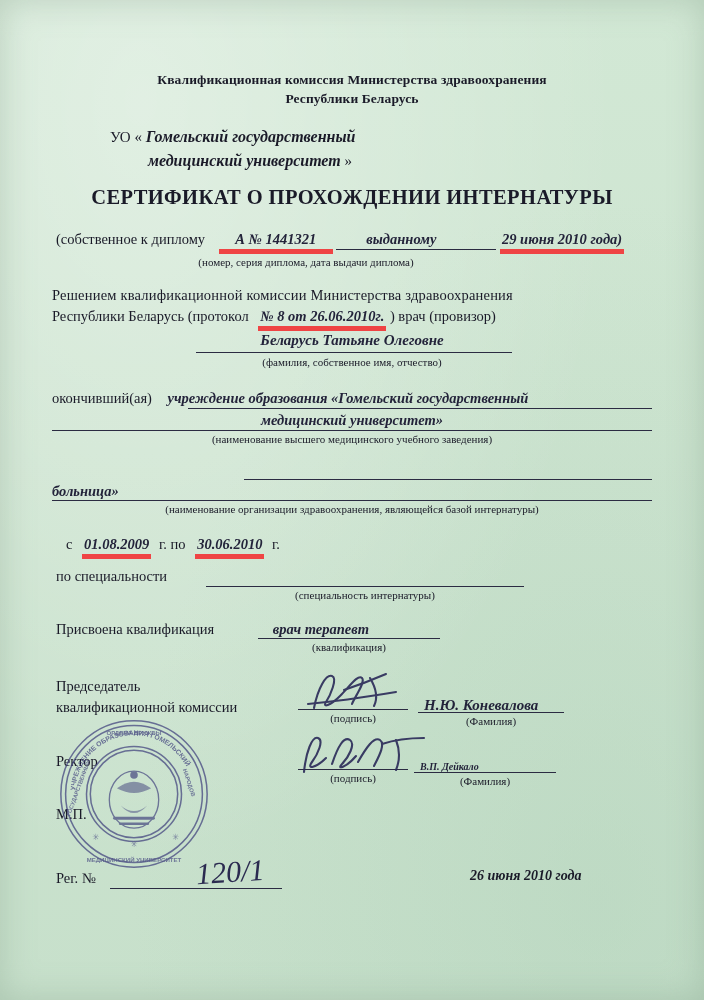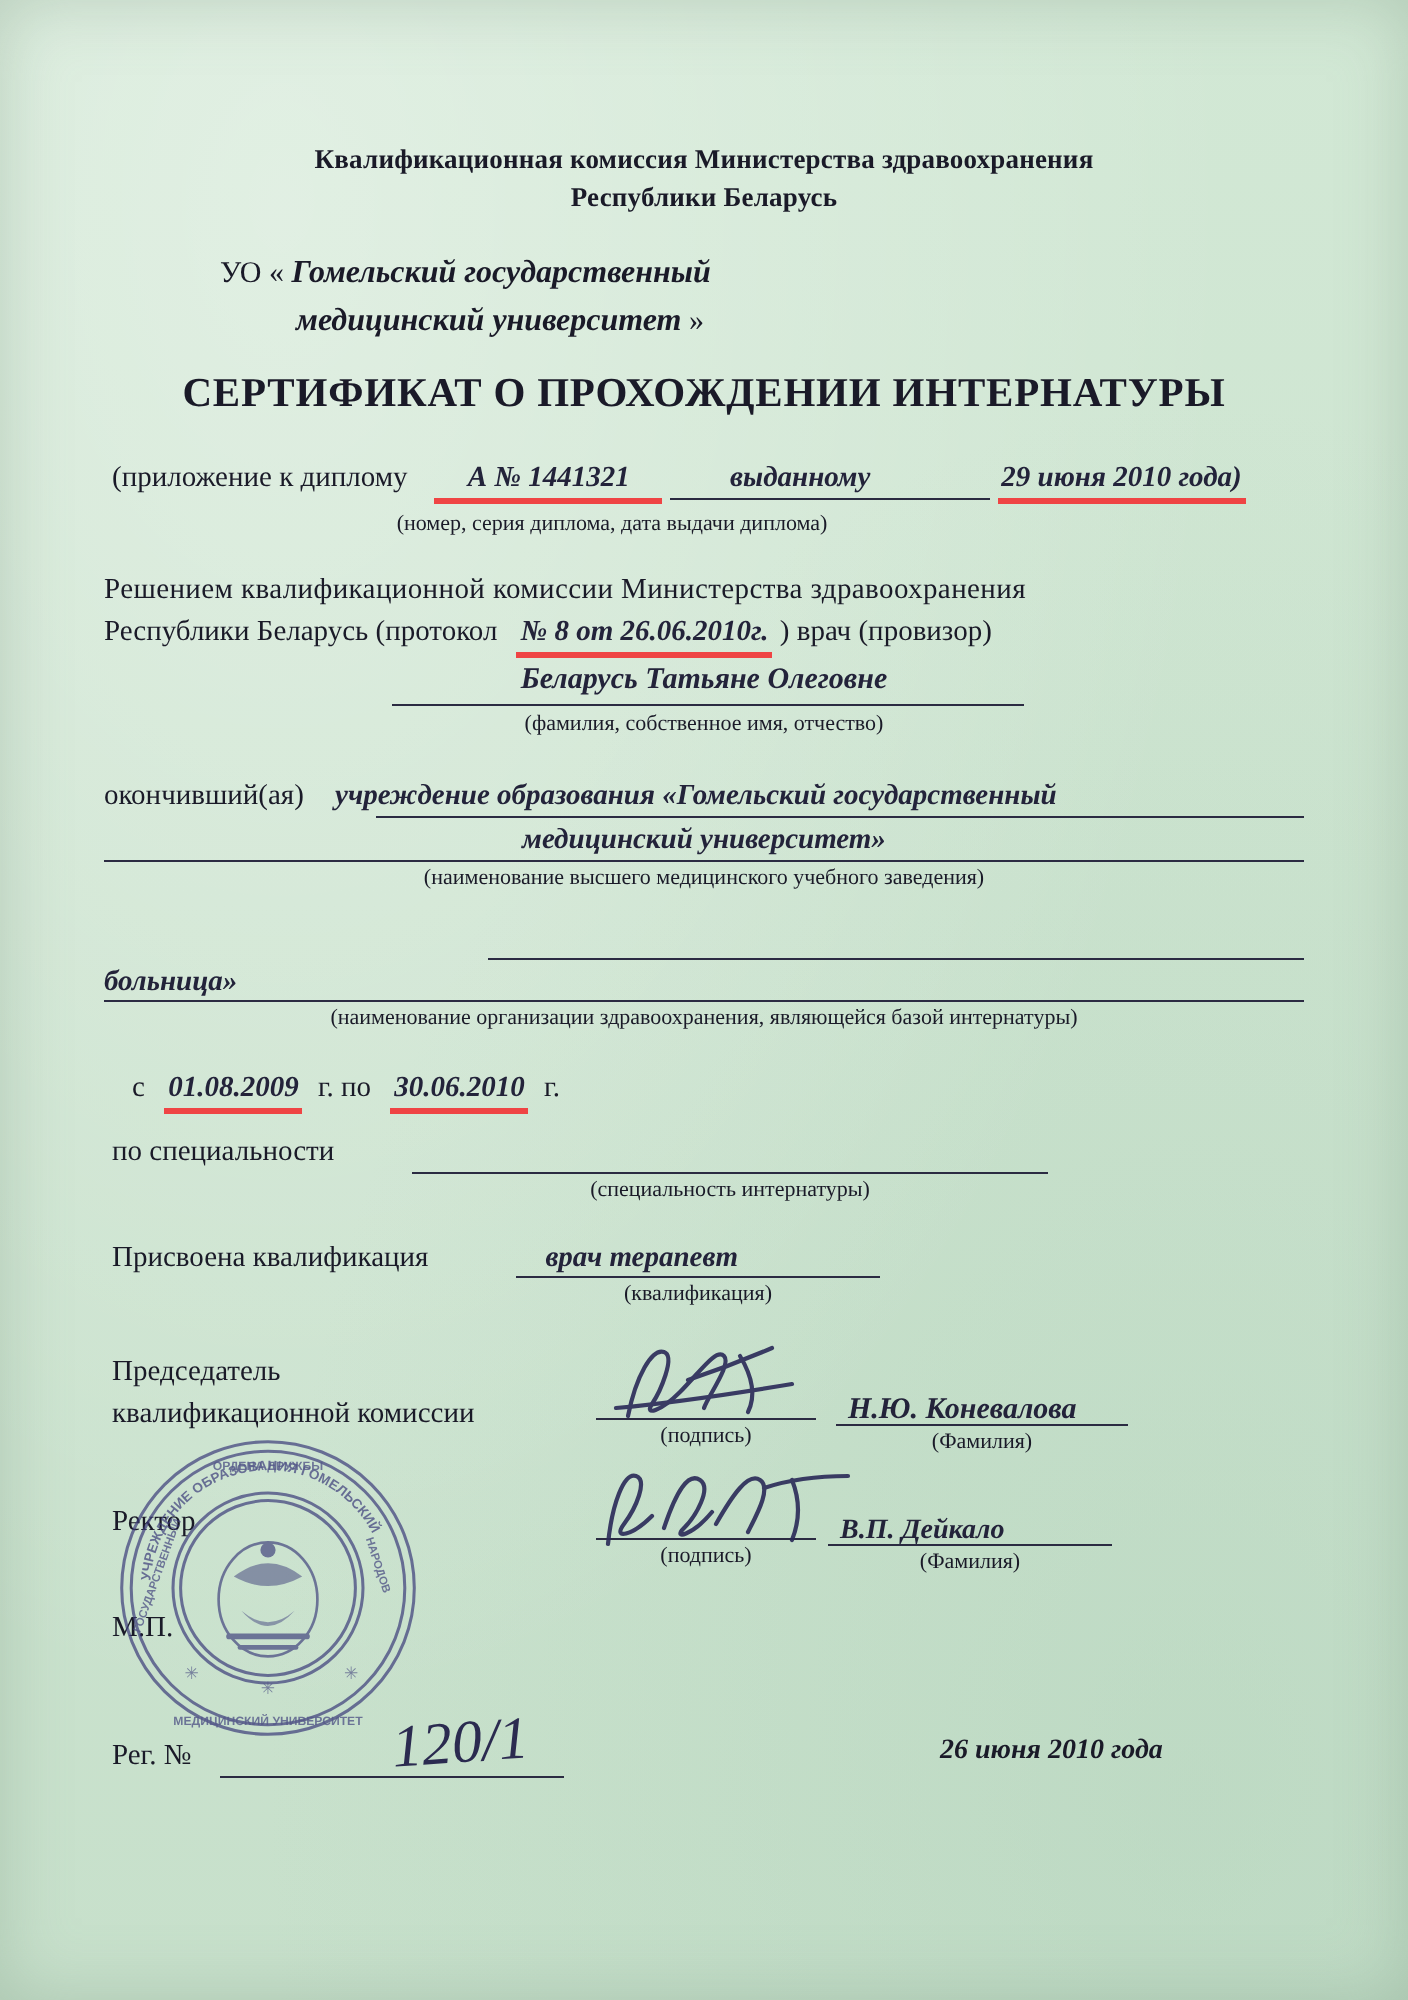--- a/index.html
+++ b/index.html
@@ -65,21 +65,21 @@
     font-size: 11px;
     text-align: center;
   }
   .fill {
     font-style: italic;
     font-weight: bold;
     font-size: 14.5px;
     color: #23233a;
   }
   .fill-ul {
-    border-bottom: 3px solid #ef4444;
+    border-bottom: 5px solid #ef4444;
     display: inline-block;
     padding: 0 2px 1px 2px;
   }
   .rule {
     position: absolute;
     border-bottom: 1px solid #2b2b42;
     height: 0;
   }
   .spaced {
     letter-spacing: 0.2px;
@@ -131,21 +131,21 @@
       <span class="ital" style="font-size:16px;">Гомельский государственный</span>
     </div>
     <div class="ln title" style="left:0; top:186px;">СЕРТИФИКАТ О ПРОХОЖДЕНИИ ИНТЕРНАТУРЫ</div>
 
     <div class="ln uo-line" style="left:148px; top:152px;">
       <span class="ital" style="font-size:16px;">медицинский университет</span>
       <span>»</span>
     </div>
 
     <div class="ln body-txt" style="left:56px; top:231px;">
-      <span>(приложение к диплому</span>
+      <span>(собственное к диплому</span>
       <span class="fill fill-ul" style="margin-left:10px; min-width:110px; text-align:center;">А № 1441321</span>
       <span class="fill fill-ul" style="min-width:128px; border-bottom:1px solid #2a2a40; padding-left:30px;">выданному</span>
       <span class="fill fill-ul">29 июня 2010 года)</span>
     </div>
     <div class="ln small-note" style="left:0; width:612px; top:256px;">(номер, серия диплома, дата выдачи диплома)</div>
 
     <div class="ln body-txt spaced" style="left:52px; top:287px;">Решением  квалификационной  комиссии  Министерства  здравоохранения</div>
     <div class="ln body-txt" style="left:52px; top:308px;">
       <span>Республики Беларусь (протокол</span>
       <span class="fill fill-ul" style="margin-left:6px;">№ 8 от  26.06.2010г.</span>
@@ -206,21 +206,21 @@
     <div class="ln" style="left:424px; top:696px;">
       <span class="fill" style="font-size:15px;">Н.Ю. Коневалова</span>
     </div>
     <div class="rule" style="left:418px; top:712px; width:146px;"></div>
     <div class="ln small-note" style="left:418px; width:146px; top:715px;">(Фамилия)</div>
 
     <div class="ln body-txt" style="left:56px; top:753px;">Ректор</div>
     <div class="rule" style="left:298px; top:769px; width:110px;"></div>
     <div class="ln small-note" style="left:298px; width:110px; top:772px;">(подпись)</div>
     <div class="ln" style="left:420px; top:756px;">
-      <span class="fill" style="font-size:14px;">В.П. Дейкало</span>
+      <span class="fill" style="font-size:10px;">В.П. Дейкало</span>
     </div>
     <div class="rule" style="left:414px; top:772px; width:142px;"></div>
     <div class="ln small-note" style="left:414px; width:142px; top:775px;">(Фамилия)</div>
 
     <div class="ln body-txt" style="left:56px; top:806px;">М.П.</div>
 
     <div class="ln body-txt" style="left:56px; top:870px;">Рег. №</div>
     <div class="rule" style="left:110px; top:888px; width:172px;"></div>
     <div class="reg-hand" style="left:196px; top:855px;">120/1</div>
     <div class="date-right" style="left:470px; top:868px;">26 июня 2010 года</div>

